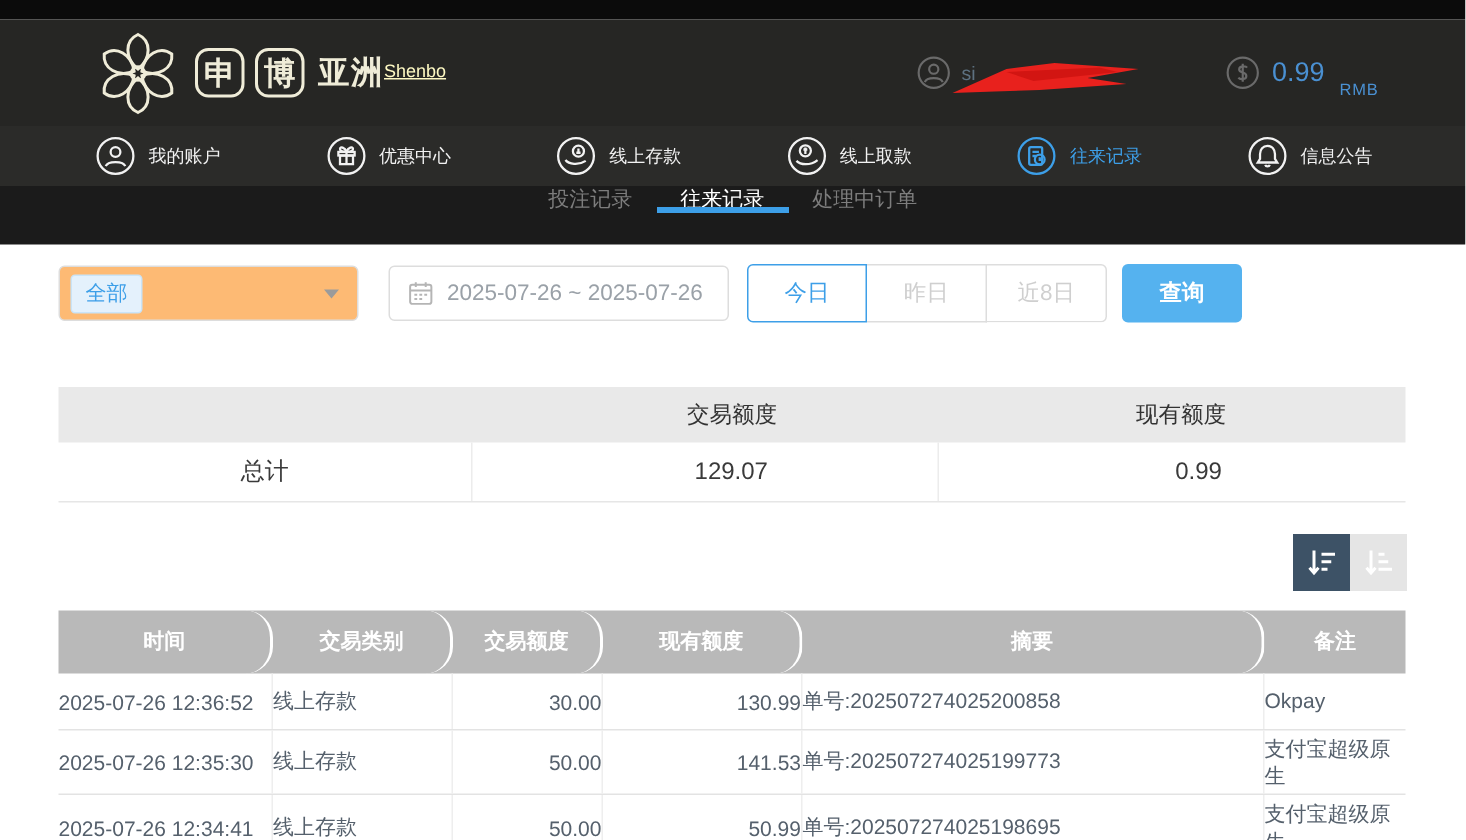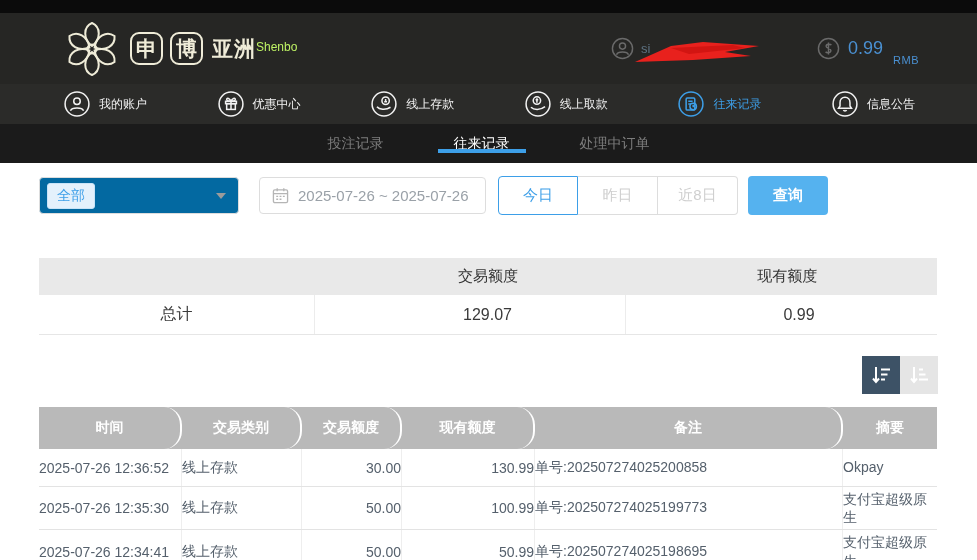--- a/index.html
+++ b/index.html
@@ -8,49 +8,49 @@
 
   
   .top-strip { height: 13px; background: #0b0b0b; }
   .header { height: 71px; background: #262624; display: flex; align-items: center; padding-left: 62px; position: relative; }
   .logo { display: flex; align-items: center; color: #efecd8; }
   .logo-flower { width: 60px; height: 60px; margin-right: 8px; }
   .logo-box { width: 33px; height: 33px; border: 2px solid #efecd8; border-radius: 9px;
     display: flex; align-items: center; justify-content: center; font-size: 21px; font-weight: bold; margin-right: 7px; }
   .logo-right { display: flex; flex-direction: row; line-height: 1; margin-left: 2px; }
   .logo-region { font-size: 21px; font-weight: bold; letter-spacing: 1px; }
-  .logo-sub { font-size: 12px; margin-top: 3px; color: #bef264; }
+  .logo-sub { font-size: 12px; margin-top: 3px; color: #fef9c3; text-decoration: underline; }
 
   .header-right { margin-left: auto; margin-right: 58px; display: flex; align-items: center; gap: 56px; }
   .user-chip { display: flex; align-items: center; position: relative; width: 150px; height: 30px; }
   .avatar-circ { width: 23px; height: 23px; flex: 0 0 23px; }
   .user-frag { color: #5d7181; font-size: 13px; margin-left: 7px; }
   .scribble { position: absolute; left: 22px; top: 0px; width: 128px; height: 32px; }
   .balance { display: flex; align-items: center; gap: 8px; }
   .coin-circ { width: 23px; height: 23px; }
   .bal-amount { color: #4a90d2; font-size: 18px; }
   .bal-cur { color: #4a90d2; font-size: 11px; letter-spacing: .5px; margin-left: 2px; padding-top: 4px; margin-top: 19px; }
 
   
   .nav { height: 40px; background: #2b2b29; display: flex; align-items: center;
     justify-content: space-between; padding: 0 62px 0 64px; }
   .nav-item { display: flex; align-items: center; gap: 9px; color: #f2f2f2; font-size: 12px; cursor: pointer; }
   .nav-item svg { width: 26px; height: 26px; }
   .nav-item.active { color: #3d9fe8; }
 
   
-  .subnav { height: 39px; background: #1b1b1b; display: flex; align-items: center; justify-content: center; gap: 38px; }
+  .subnav { height: 39px; background: #1b1b1b; display: flex; align-items: flex-start; justify-content: center; }
   .subnav-item { display: flex; align-items: center; color: #7d7d7d; font-size: 14px; padding: 0 16px; position: relative; cursor: pointer; }
   .subnav-item.active { color: #ffffff; }
   .subnav-item.active::after { content: ""; position: absolute; left: 0; right: 0; bottom: 0; height: 4px; background: #3d9fe8; }
 
   
   .content { padding: 0 39px; }
   .filter-row { margin-top: 13px; display: flex; align-items: center; }
-  .dropdown { width: 200px; height: 37px; border: 1px solid #ddd; border-radius: 4px; background: #0369a1;
+  .dropdown { width: 200px; height: 37px; border: 1px solid #ddd; border-radius: 4px; background: #fdba74;
     display: flex; align-items: center; padding: 0 12px 0 7px; cursor: pointer; }
   .chip { background: #e4f1fc; border: 1px solid #c9e4f8; color: #3d9fe8; font-size: 14px;
     padding: 3px 9px; border-radius: 3px; }
   .caret { margin-left: auto; width: 0; height: 0; border-left: 5px solid transparent;
     border-right: 5px solid transparent; border-top: 6px solid #9b9b9b; }
   .date-input { width: 227px; height: 37px; border: 1px solid #ddd; border-radius: 4px; margin-left: 20px;
     display: flex; align-items: center; padding: 0 12px; gap: 9px; cursor: pointer; }
   .date-input svg { width: 17px; height: 17px; }
   .date-text { color: #9aa1a8; font-size: 15px; white-space: nowrap; }
   .btn-group { display: flex; margin-left: 12px; }
@@ -278,38 +278,38 @@
       </svg>
     </div>
   </div>
 
   <section class="dtable">
     <div class="dt-head">
       <div>时间</div>
       <div>交易类别</div>
       <div>交易额度</div>
       <div>现有额度</div>
+      <div>摘要</div>
       <div>备注</div>
-      <div>摘要</div>
     </div>
 
     <div class="dt-row">
       <div class="cell-time">2025-07-26 12:36:52</div>
       <div class="cell-type">线上存款</div>
       <div class="cell-amount">30.00</div>
       <div class="cell-balance">130.99</div>
       <div class="cell-summary">单号:202507274025200858</div>
       <div class="cell-note">Okpay</div>
     </div>
 
     <div class="dt-row">
       <div class="cell-time">2025-07-26 12:35:30</div>
       <div class="cell-type">线上存款</div>
       <div class="cell-amount">50.00</div>
-      <div class="cell-balance">100.99</div>
+      <div class="cell-balance">141.53</div>
       <div class="cell-summary">单号:202507274025199773</div>
       <div class="cell-note">支付宝超级原生</div>
     </div>
 
     <div class="dt-row">
       <div class="cell-time">2025-07-26 12:34:41</div>
       <div class="cell-type">线上存款</div>
       <div class="cell-amount">50.00</div>
       <div class="cell-balance">50.99</div>
       <div class="cell-summary">单号:202507274025198695</div>

